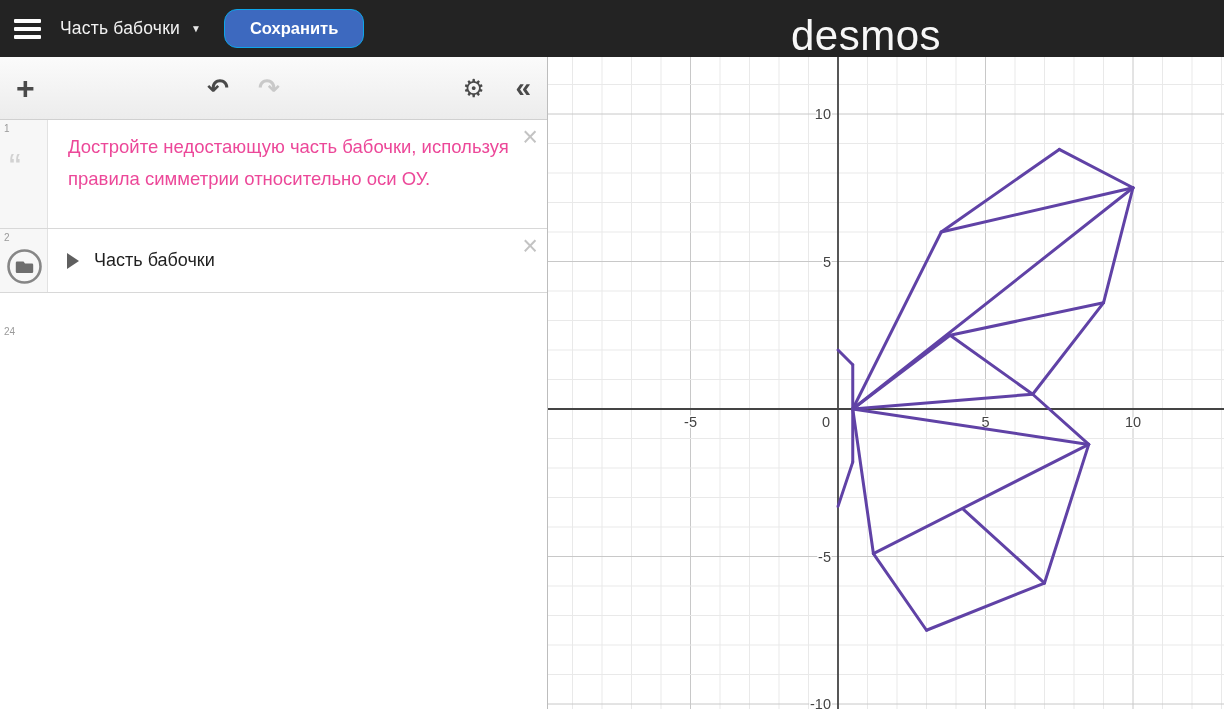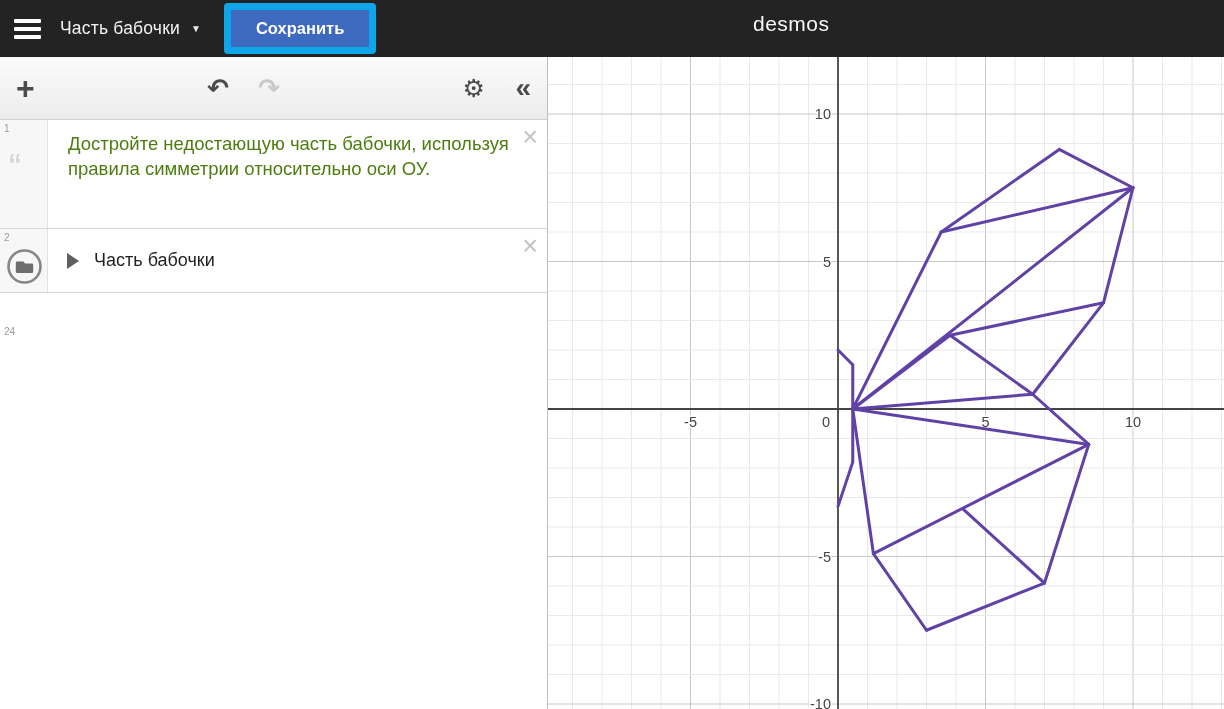--- a/index.html
+++ b/index.html
@@ -8,24 +8,24 @@
   .app { width:1224px; height:709px; position:relative; }
 
   
   .topbar { height:57px; background:#232323; display:flex; align-items:center;
             padding-left:14px; position:relative; }
   .hamburger { width:27px; height:20px; background:none; border:none; cursor:pointer;
                display:flex; flex-direction:column; justify-content:space-between; margin-right:19px; }
   .hamburger span { display:block; height:4px; background:#fdfdfd; border-radius:1px; }
   .gtitle { color:#f2f2f2; font-size:17.5px; letter-spacing:.2px; }
   .caret { color:#e8e8e8; font-size:10px; margin-left:11px; }
-  .save-btn { margin-left:23px; padding:9px 25px; background:#3d69bf; border:7px solid #0ea5e9;
-              border-radius:4px; color:#fff; font-size:16.5px; font-weight:bold; cursor:pointer;
+  .save-btn { margin-left:23px; padding:9px 25px; background:#3d69bf; border:1px solid #0ea5e9;
+              border-radius:13px; color:#fff; font-size:16.5px; font-weight:bold; cursor:pointer;
               font-family:inherit; }
-  .logo { position:absolute; left:753px; top:12px; color:#f7f7f7; font-size:21px;
+  .logo { position:absolute; left:791px; top:12px; color:#f7f7f7; font-size:42px;
           letter-spacing:.5px; font-weight:normal; }
 
   
   .main { display:flex; height:652px; }
   .panel { width:548px; flex:none; background:#fff; border-right:1px solid #bdbdbd; position:relative; }
 
   .toolbar { height:63px; background:linear-gradient(#fbfbfb,#ececec);
              border-bottom:1px solid #d0d0d0; position:relative; }
   .tb { position:absolute; top:50%; transform:translateY(-50%); background:none; border:none;
         cursor:pointer; color:#4a4a4a; font-family:inherit; line-height:1; }
@@ -34,21 +34,21 @@
   .tb.redo { left:258px; font-size:26px; font-weight:bold; color:#c9c9c9; }
   .tb.gear { right:62px; font-size:25px; }
   .tb.collapse { right:16px; font-size:28px; font-weight:bold; }
 
   .row { position:relative; display:flex; border-bottom:1px solid #d8d8d8; background:#fff; }
   .gutter { width:48px; flex:none; background:#f7f7f7; border-right:1px solid #e2e2e2; position:relative; }
   .row-num { position:absolute; top:3px; left:4px; font-size:10px; color:#9a9a9a; }
   .note-row { height:109px; }
   .quote-icon { position:absolute; top:30px; left:9px; font-size:36px; color:#d2d2d2; line-height:1; }
   .note-body { padding:11px 14px 0 20px; }
-  .note-text { font-size:18.5px; line-height:25px; color:#4d7c0f; max-width:445px; }
+  .note-text { font-size:18.5px; line-height:32px; color:#ec4899; max-width:445px; }
   .close-x { position:absolute; top:4px; right:9px; background:none; border:none; cursor:pointer;
              font-size:27px; color:#c3c3c3; line-height:1; }
   .folder-row { height:64px; }
   .folder-circle { position:absolute; left:6px; top:19px; }
   .folder-body { display:flex; align-items:center; }
   .expand-tri { width:0; height:0; border-left:12px solid #5f5f5f; border-top:8px solid transparent;
                 border-bottom:8px solid transparent; margin-left:19px; cursor:pointer; }
   .folder-label { font-size:18px; color:#1f1f1f; margin-left:15px; }
   .empty-row { height:60px; border-bottom:none;align-items:center; }
 

